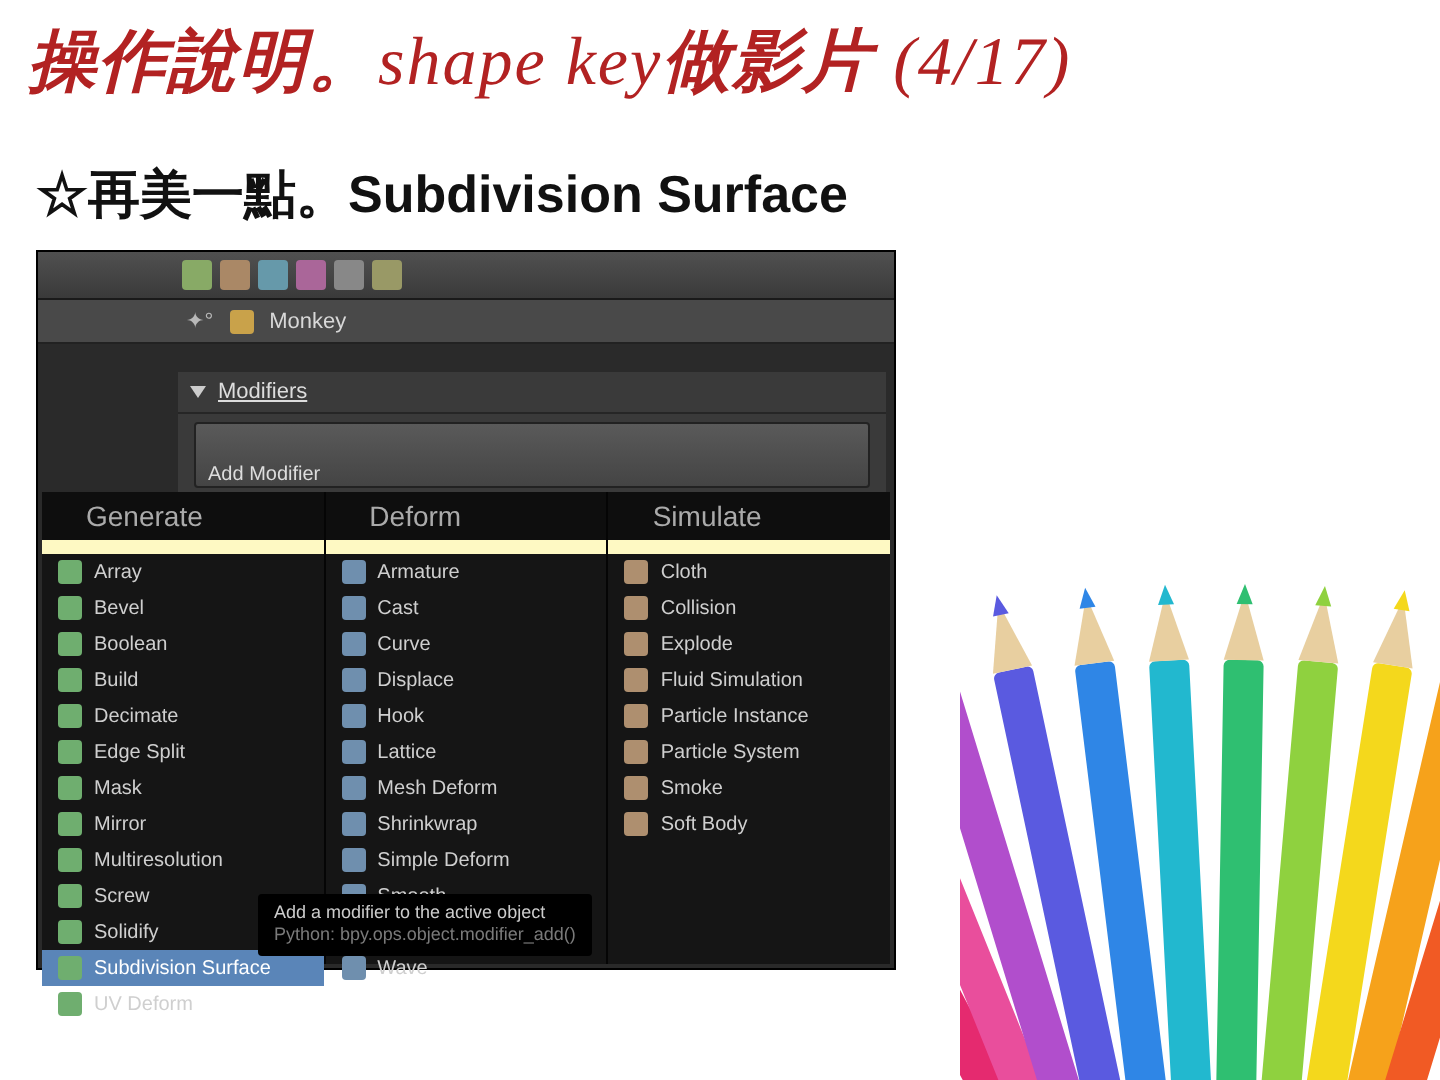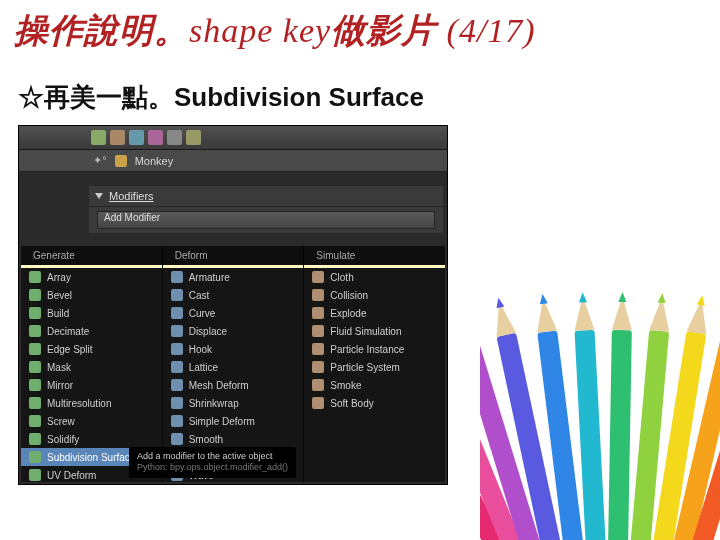--- a/index.html
+++ b/index.html
@@ -67,38 +67,38 @@
     background:#3a3a3a;
   }
   .modhdr{
     display:flex; align-items:center; gap:6px;
     padding:4px 6px; color:#ddd; font-size:11px;
     border-bottom:1px solid #262626;
     text-decoration:underline;
   }
   .tri{display:inline-block;width:0;height:0;border-left:4px solid transparent;border-right:4px solid transparent;border-top:6px solid #ccc}
   .addbtn{
-    margin:4px 8px; height:18px;
+    margin:4px 8px; height:33px;
     background:linear-gradient(#5a5a5a,#444);
     border:1px solid #222; border-radius:2px;
     color:#ddd; font-size:10px; padding-left:6px;
-    display:flex; align-items:flex-start;
+    display:flex; align-items:flex-end;
   }
   .dropdown{
     position:absolute; top:120px; left:2px; right:2px; bottom:2px;
     background:#151515;
     display:flex;
     font-size:10px;
     color:#cfcfcf;
   }
   .col{flex:1; border-right:1px solid #050505; min-width:0}
   .col:last-child{border-right:none}
   .colhdr{
-    background:#0e0e0e; color:#aaa; font-size:10px;
-    padding:4px 12px; border-bottom:3px solid #fef9c3;
+    background:#0e0e0e; color:#aaa; font-size:14px;
+    padding:4px 22px; border-bottom:7px solid #fef9c3;
   }
   .item{
     display:flex; align-items:center; gap:6px;
     padding:3px 8px; white-space:nowrap; overflow:hidden;
   }
   .item .ic{
     width:12px;height:12px;flex:0 0 12px;border-radius:2px;
   }
   .item.hl{
     background:#5a85b8;
@@ -183,20 +183,24 @@
           <div class="item">
             <span class="ic c-gen"></span>
             <span>Array</span>
           </div>
           <div class="item">
             <span class="ic c-gen"></span>
             <span>Bevel</span>
           </div>
           <div class="item">
             <span class="ic c-gen"></span>
+            <span>Boolean</span>
+          </div>
+          <div class="item">
+            <span class="ic c-gen"></span>
             <span>Build</span>
           </div>
           <div class="item">
             <span class="ic c-gen"></span>
             <span>Decimate</span>
           </div>
           <div class="item">
             <span class="ic c-gen"></span>
             <span>Edge Split</span>
           </div>

